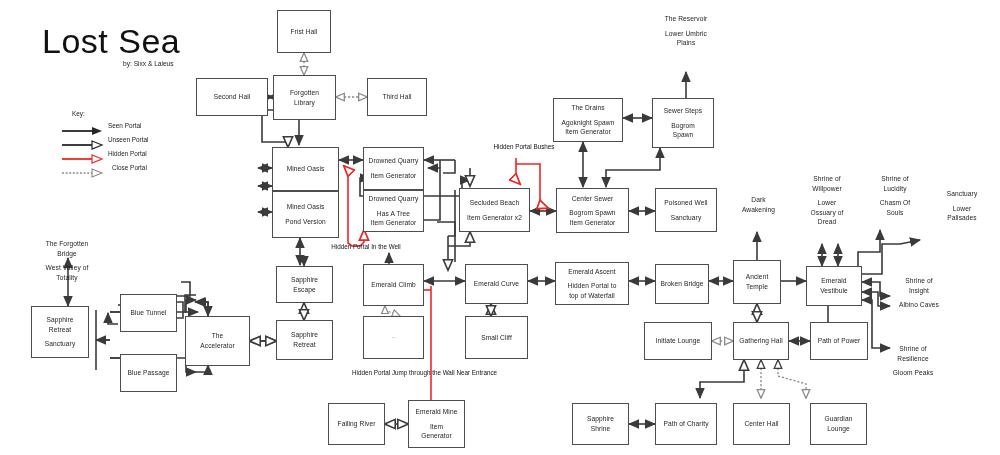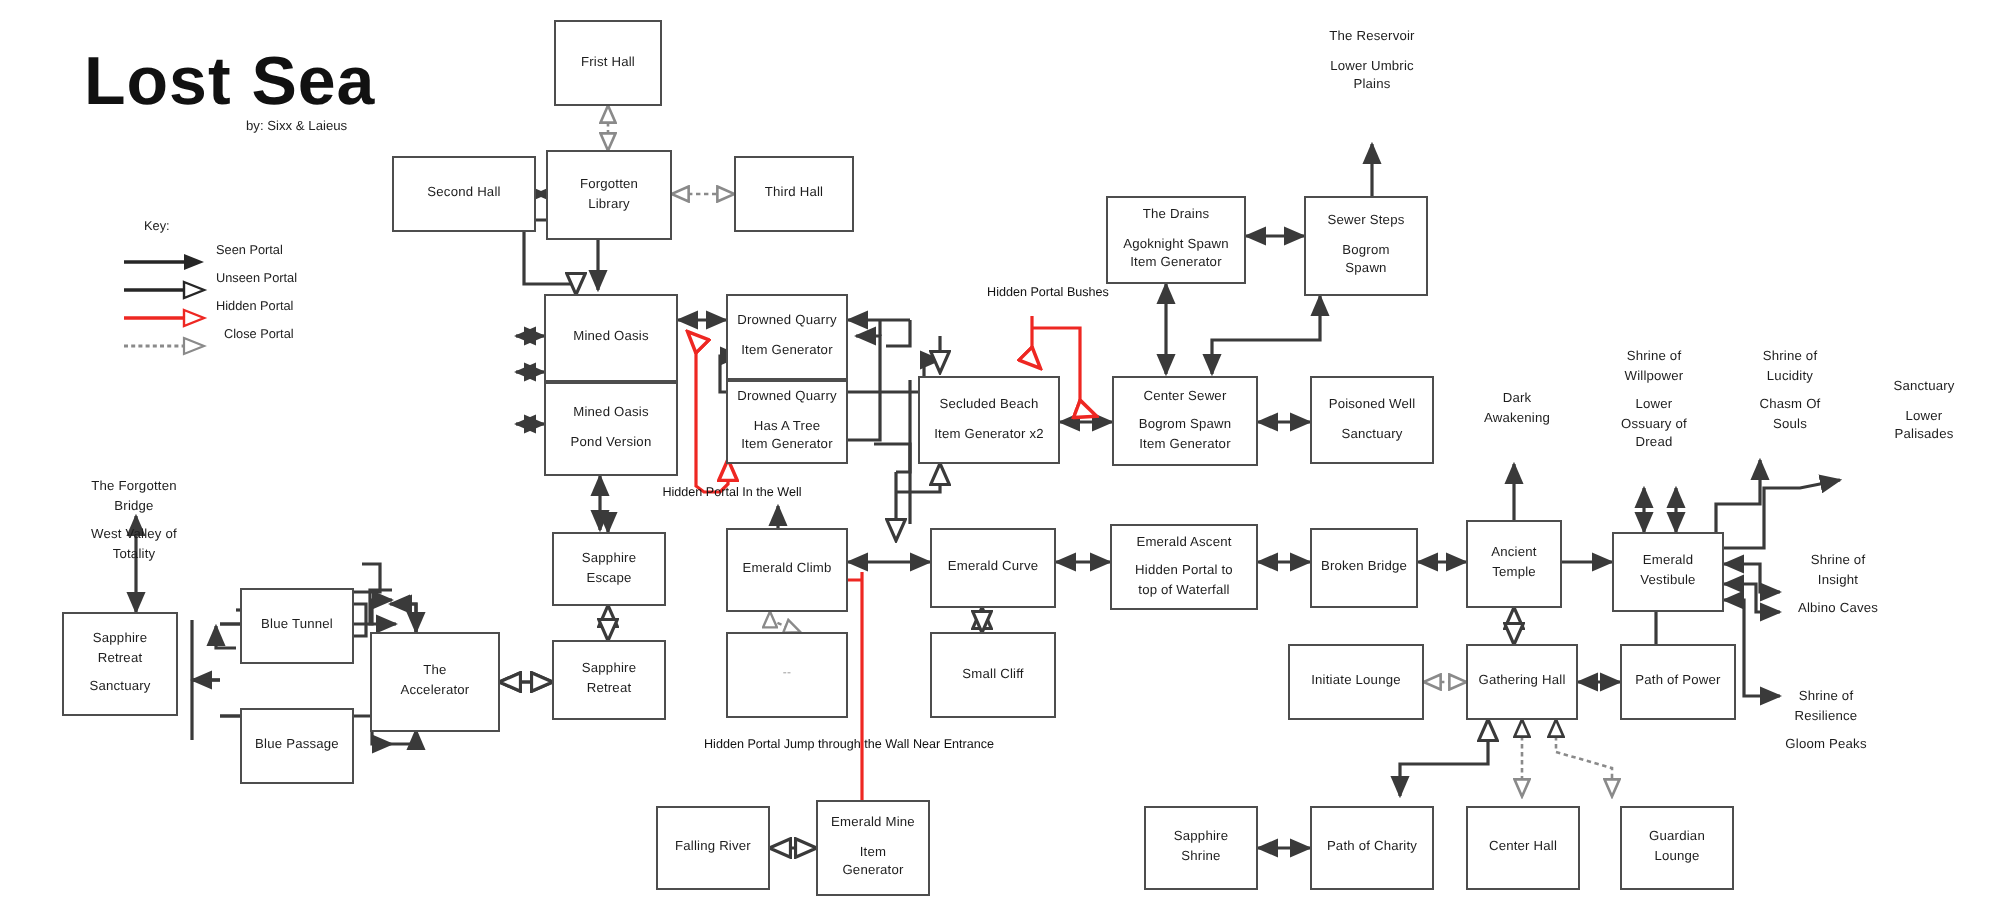--- a/index.html
+++ b/index.html
@@ -9,21 +9,21 @@
   svg.edges{position:absolute;left:0;top:0;width:1000px;height:455px;pointer-events:none;}
 
   .node{position:absolute;box-sizing:border-box;border:1.4px solid #4d4d4d;background:#fff;
         display:flex;flex-direction:column;align-items:center;justify-content:center;
         text-align:center;font-size:6.6px;line-height:1.45;color:#1d1d1d;letter-spacing:.1px;}
   .node .ln{display:block;white-space:nowrap;}
   .node .sp{height:5px;}
   .doc{border:none;background:transparent;justify-content:flex-start;padding-top:9px;}
   .doc .docbg{position:absolute;left:0;top:0;width:100%;height:100%;z-index:-1;}
 
-  .title{position:absolute;font-size:34px;letter-spacing:.5px;color:#111;font-weight:700;}
+  .title{position:absolute;font-size:34px;letter-spacing:.5px;color:#111;font-weight:400;}
   .byline{position:absolute;font-size:6.6px;color:#222;}
 
   .legend{position:absolute;font-size:6.4px;color:#222;}
   .legend .kh{position:absolute;left:12px;top:0;}
   .legend .row{position:absolute;white-space:nowrap;}
   .legend .lbl{position:absolute;left:48px;top:-4px;}
 
   .anno{position:absolute;font-size:6.3px;line-height:1.35;text-align:center;color:#111;white-space:nowrap;}
   .dash{color:#9a9a9a;font-size:6px;}
 </style>

